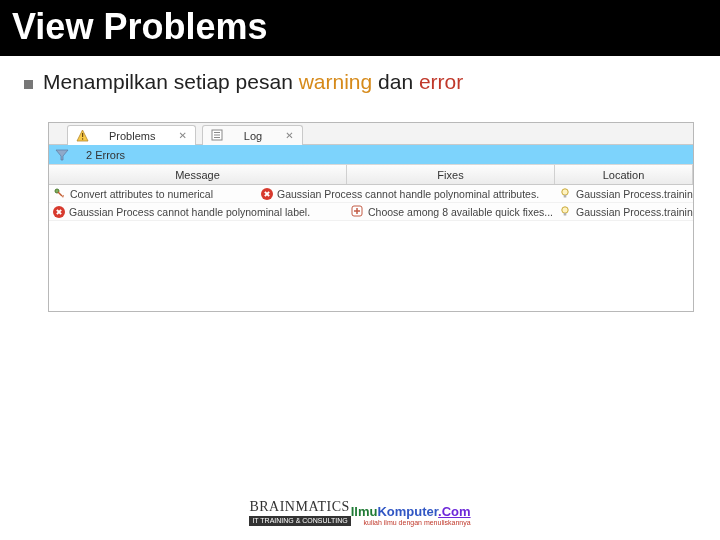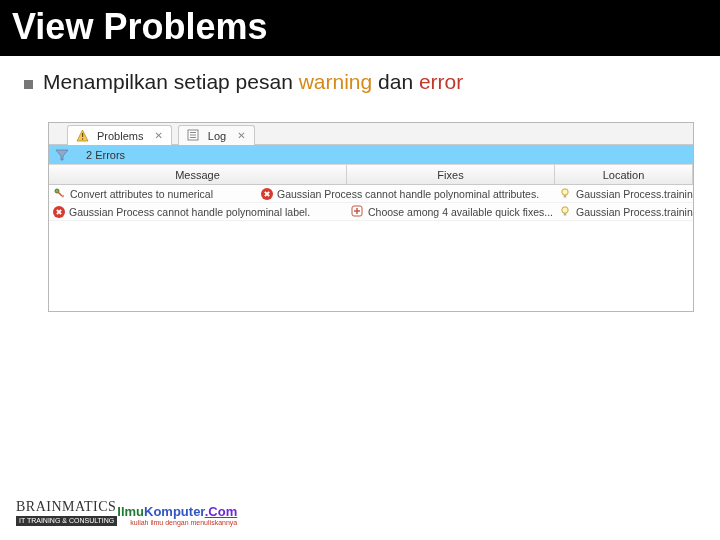--- a/index.html
+++ b/index.html
@@ -52,21 +52,21 @@
     align-items: flex-end;
     height: 22px;
     background: #f3f3f3;
     border-bottom: 1px solid #c9c9c9;
     padding-left: 18px;
     gap: 6px;
   }
   .tab {
     display: flex;
     align-items: center;
-    gap: 8px;
+    gap: 20px;
     height: 20px;
     padding: 0 8px;
     background: #fafafa;
     border: 1px solid #c9c9c9;
     border-bottom: none;
     border-radius: 3px 3px 0 0;
     position: relative;
     top: 1px;
   }
   .tab.active { background: #fff; }
@@ -141,21 +141,21 @@
     background:#fff; transform:rotate(45deg);
   }
   .ico-error::after { transform:rotate(-45deg); }
   .ico-convert svg, .ico-quick svg, .ico-bulb svg { display:block; }
 
   .footer {
     position: absolute;
     bottom: 14px;
     left: 16px; right: 16px;
     display: flex;
-    justify-content: flex-start;
+    justify-content: center;
     align-items: flex-end;
   }
   .logo-left {
     font-size: 10px;
     color: #333;
     line-height: 1.1;
   }
   .logo-left .brand {
     font-family: Georgia, serif;
     font-size: 14px;
@@ -261,21 +261,21 @@
         <span>Gaussian Process cannot handle polynominal label.</span>
       </div>
       <div class="cell fix">
         <span class="ico ico-quick">
           <svg width="12" height="12" viewBox="0 0 12 12">
               <rect x="1" y="1" width="10" height="10" rx="2" fill="#fff" stroke="#c25b44"></rect>
               <line x1="6" y1="3" x2="6" y2="9" stroke="#c25b44" stroke-width="1.5"></line>
               <line x1="3" y1="6" x2="9" y2="6" stroke="#c25b44" stroke-width="1.5"></line>
             </svg>
         </span>
-        <span>Choose among 4 available quick fixes...</span>
+        <span>Choose among 8 available quick fixes...</span>
       </div>
       <div class="cell loc">
         <span class="ico ico-bulb">
           <svg width="12" height="12" viewBox="0 0 12 12">
               <circle cx="6" cy="5" r="3.2" fill="#fff3c0" stroke="#c9a93a"></circle>
               <rect x="4.7" y="8" width="2.6" height="2.5" fill="#b0b0b0"></rect>
             </svg>
         </span>
         <span>Gaussian Process.training set</span>
       </div>

